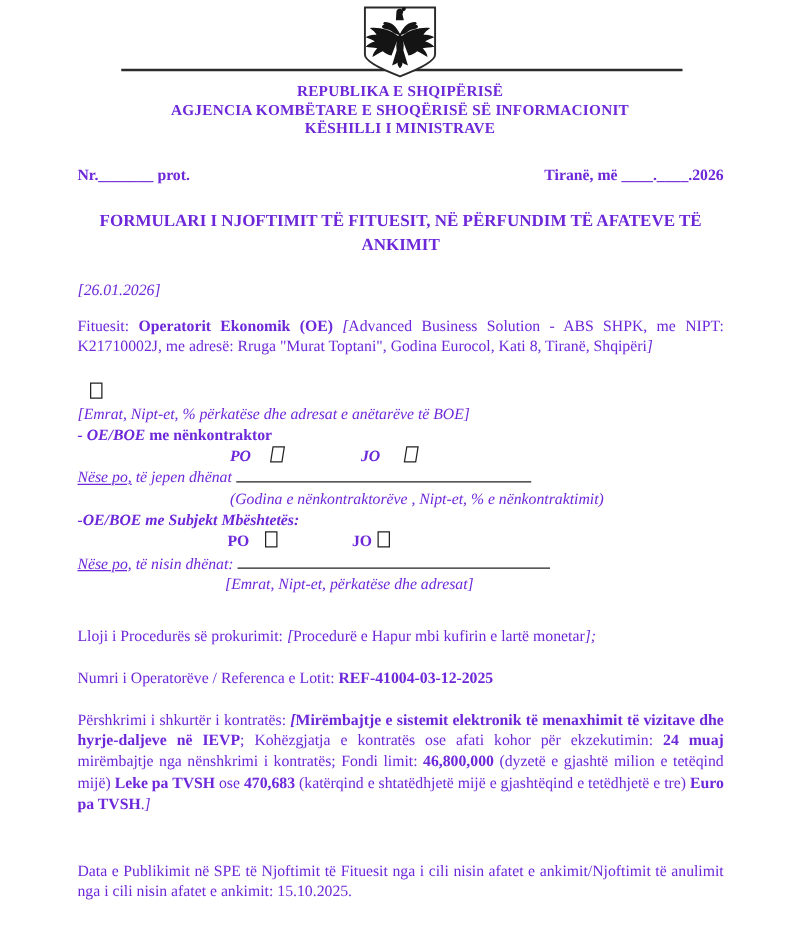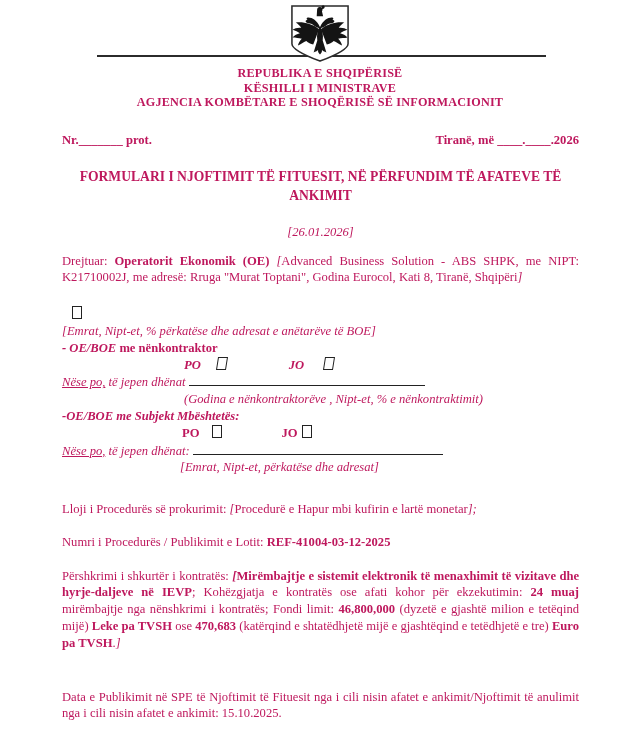--- a/index.html
+++ b/index.html
@@ -1,29 +1,29 @@
 <!DOCTYPE html>
 <html><head>
 <meta charset="utf-8">
 <style>
   html,body { margin:0; padding:0; background:#ffffff; }
   .page {
     position:relative; width:640px; height:745px; background:#fff;
-    font-family:"Liberation Serif", serif; color:#be185d; overflow:hidden;
+    font-family:"Liberation Serif", serif; color:#6d28d9; overflow:hidden;
   }
   
   .rule { position:absolute; top:55px; left:97px; width:449px; border-top:2px solid #2b2b2b; z-index:1; }
   .emblem { position:absolute; top:4px; left:50%; transform:translateX(-50%); z-index:2; }
   .org-block { position:absolute; top:66px; left:0; width:100%; text-align:center;
     font-weight:700; font-size:12.2px; line-height:14.6px; letter-spacing:.2px; }
   
   .content { position:absolute; top:132px; left:62px; width:517px; font-size:12.6px; line-height:16.8px; }
   .proto { display:flex; justify-content:space-between; font-weight:700; }
   .title { margin-top:18px; text-align:center; font-weight:700; font-size:13.6px; line-height:19px; padding:0 4px; }
-  .date-bracket { margin-top:19px; font-style:italic;text-align:center; }
+  .date-bracket { margin-top:19px; font-style:italic; }
   .addressee { margin-top:12px; text-align:justify; }
   .b { font-weight:700; }
   .i { font-style:italic; }
   .bi { font-weight:700; font-style:italic; }
   .u { text-decoration:underline; }
   .boe-heading { margin-top:20px; font-weight:700; }
   .cbx { display:inline-block; width:8px; height:11px; border:1.3px solid #222;
     vertical-align:-1px; background:#fff; }
   .cbx.slant { transform:skewX(-9deg); }
   .note-italic { font-style:italic; }
@@ -58,37 +58,37 @@
       <path d="M32,24 C29,17 24,14 20,14 c-2,0 -2.5,1.6 -0.6,2.6 c-2.6,-0.3 -3,1.8 -1,2.8 c1.8,0.9 4.6,0.4 7,2.6 c1.6,1.5 3.6,2.6 6.6,3 z" fill="#141414"></path>
       <path d="M32,24 C35,17 40,14 44,14 c2,0 2.5,1.6 0.6,2.6 c2.6,-0.3 3,1.8 1,2.8 c-1.8,0.9 -4.6,0.4 -7,2.6 c-1.6,1.5 -3.6,2.6 -6.6,3 z" fill="#141414"></path>
       <path d="M31,26 C24,20 14,18 7,19 c2.6,1.8 4.6,3.6 5.6,5.6 c-3.6,-0.4 -6.6,0.4 -9,2 c3,1.2 5.6,2 7.6,3.6 c-3,0.8 -5.6,2 -7.6,4.4 c3,0.8 6.6,0.4 9.6,1.2 c-2,2 -3.6,4.4 -4,7.2 c3,-1.6 5.6,-3.6 8.6,-4.8 c2,1.8 4.6,3.2 7.2,3.6 z" fill="#141414"></path>
       <path d="M33,26 C40,20 50,18 57,19 c-2.6,1.8 -4.6,3.6 -5.6,5.6 c3.6,-0.4 6.6,0.4 9,2 c-3,1.2 -5.6,2 -7.6,3.6 c3,0.8 5.6,2 7.6,4.4 c-3,0.8 -6.6,0.4 -9.6,1.2 c2,2 3.6,4.4 4,7.2 c-3,-1.6 -5.6,-3.6 -8.6,-4.8 c-2,1.8 -4.6,3.2 -7.2,3.6 z" fill="#141414"></path>
       <path d="M32,23 c-2.6,4 -3.6,9 -2.8,14.6 l-3.8,12.4 c1.8,-0.8 3.4,-1 4.6,-2.4 c-0.2,1.8 0.2,3 2,4.6 c1.8,-1.6 2.2,-2.8 2,-4.6 c1.2,1.4 2.8,1.6 4.6,2.4 l-3.8,-12.4 c0.8,-5.6 -0.2,-10.6 -2.8,-14.6 z" fill="#141414"></path>
     </svg>
   </div>
 
   <div class="org-block">
     <div>REPUBLIKA E SHQIPËRISË</div>
+    <div>AGJENCIA KOMBËTARE E SHOQËRISË SË INFORMACIONIT</div>
     <div>KËSHILLI I MINISTRAVE</div>
-    <div>AGJENCIA KOMBËTARE E SHOQËRISË SË INFORMACIONIT</div>
   </div>
 
   <div class="content">
 
     <div class="proto">
       <span>Nr._______ prot.</span>
       <span>Tiranë, më ____.____.2026</span>
     </div>
 
     <div class="title">FORMULARI I NJOFTIMIT TË FITUESIT, NË PËRFUNDIM TË AFATEVE TË ANKIMIT</div>
 
     <div class="date-bracket">[26.01.2026]</div>
 
     <div class="addressee">
-      <span>Drejtuar: </span><span class="b">Operatorit Ekonomik  (OE) </span><span class="i">[</span><span>Advanced Business Solution - ABS SHPK, me NIPT: K21710002J, me adresë: Rruga "Murat Toptani", Godina Eurocol, Kati 8, Tiranë, Shqipëri</span><span class="i">]</span>
+      <span>Fituesit: </span><span class="b">Operatorit Ekonomik  (OE) </span><span class="i">[</span><span>Advanced Business Solution - ABS SHPK, me NIPT: K21710002J, me adresë: Rruga "Murat Toptani", Godina Eurocol, Kati 8, Tiranë, Shqipëri</span><span class="i">]</span>
     </div>
 
     <div class="boe-heading">
       <span class="cbx" style="margin-left:10px;"></span>
     </div>
     <div class="note-italic">[Emrat, Nipt-et, % përkatëse dhe adresat e anëtarëve të BOE]</div>
 
     <div>
       <span class="bi">- OE/BOE</span><span class="b"> me nënkontraktor</span>
     </div>
@@ -102,31 +102,31 @@
     </div>
     <div class="note-ind1">(Godina e nënkontraktorëve , Nipt-et, % e nënkontraktimit)</div>
 
     <div class="support-heading">-OE/BOE me Subjekt Mbështetës:</div>
 
     <div class="po-row2">
       <span>PO</span><span class="cbx gap1"></span><span class="jo">JO</span><span class="cbx gap2"></span>
     </div>
 
     <div class="ifyes">
-      <span class="u">Nëse po,</span><span> të jepen dhënat: </span><span class="blank w2"></span>
+      <span class="u">Nëse po,</span><span> të nisin dhënat: </span><span class="blank w2"></span>
     </div>
     <div class="note-ind2">[Emrat, Nipt-et, përkatëse dhe adresat]</div>
 
 
     <div class="field">
       <span>Lloji i Procedurës së prokurimit: </span><span class="i">[</span><span>Procedurë e Hapur mbi kufirin e lartë monetar</span><span class="i">];</span>
     </div>
 
     <div class="field gap16">
-      <span>Numri i Procedurës / Publikimit e Lotit: </span><span class="b">REF-41004-03-12-2025</span>
+      <span>Numri i Operatorëve / Referenca e Lotit: </span><span class="b">REF-41004-03-12-2025</span>
     </div>
 
     <div class="desc">
       <span>Përshkrimi i shkurtër i kontratës: </span><span class="bi">[</span><span class="b">Mirëmbajtje e sistemit elektronik të menaxhimit të vizitave dhe hyrje-daljeve në IEVP</span><span>; Kohëzgjatja e kontratës ose afati kohor për ekzekutimin: </span><span class="b">24 muaj</span><span> mirëmbajtje nga nënshkrimi i kontratës; Fondi limit: </span><span class="b">46,800,000</span><span> (dyzetë e gjashtë milion e tetëqind mijë) </span><span class="b">Leke pa TVSH</span><span> ose </span><span class="b">470,683</span><span> (katërqind e shtatëdhjetë mijë e gjashtëqind e tetëdhjetë e tre) </span><span class="b">Euro pa TVSH</span><span>.</span><span class="i">]</span>
     </div>
 
     <div class="pub">Data e Publikimit në SPE të Njoftimit të Fituesit nga i cili nisin afatet e ankimit/Njoftimit të anulimit nga i cili nisin afatet e ankimit: 15.10.2025.</div>
 
   </div>
 </div>

